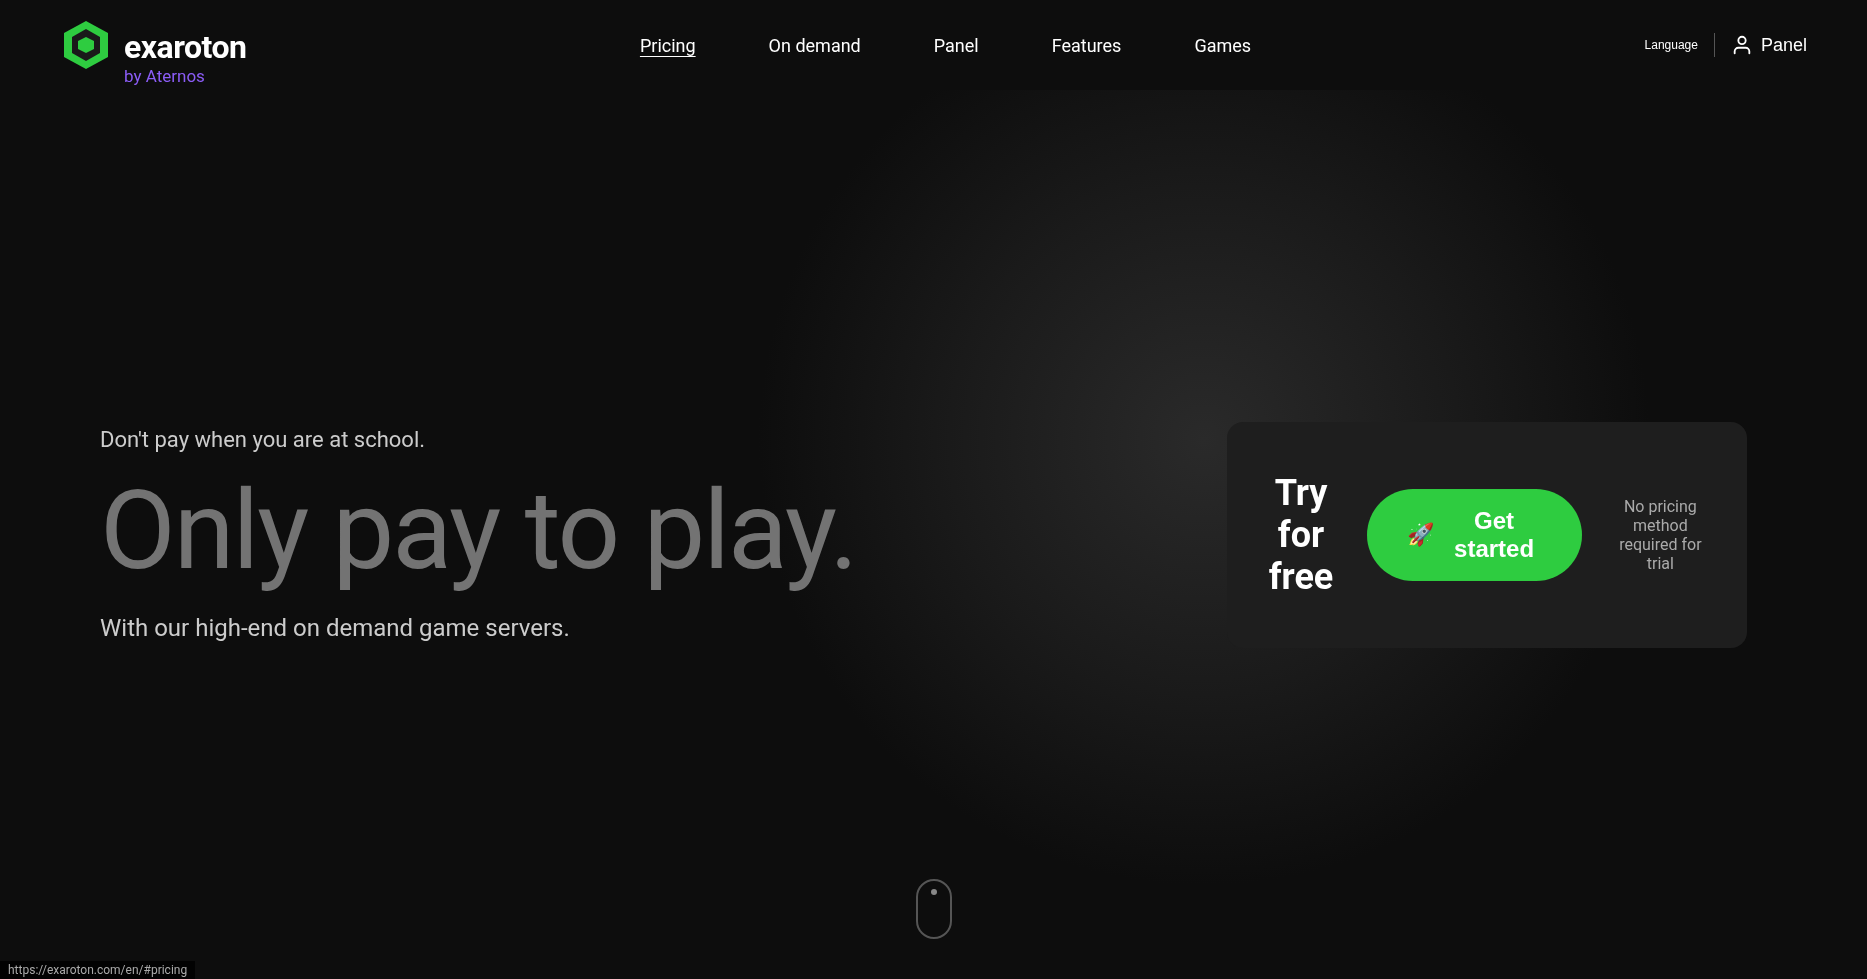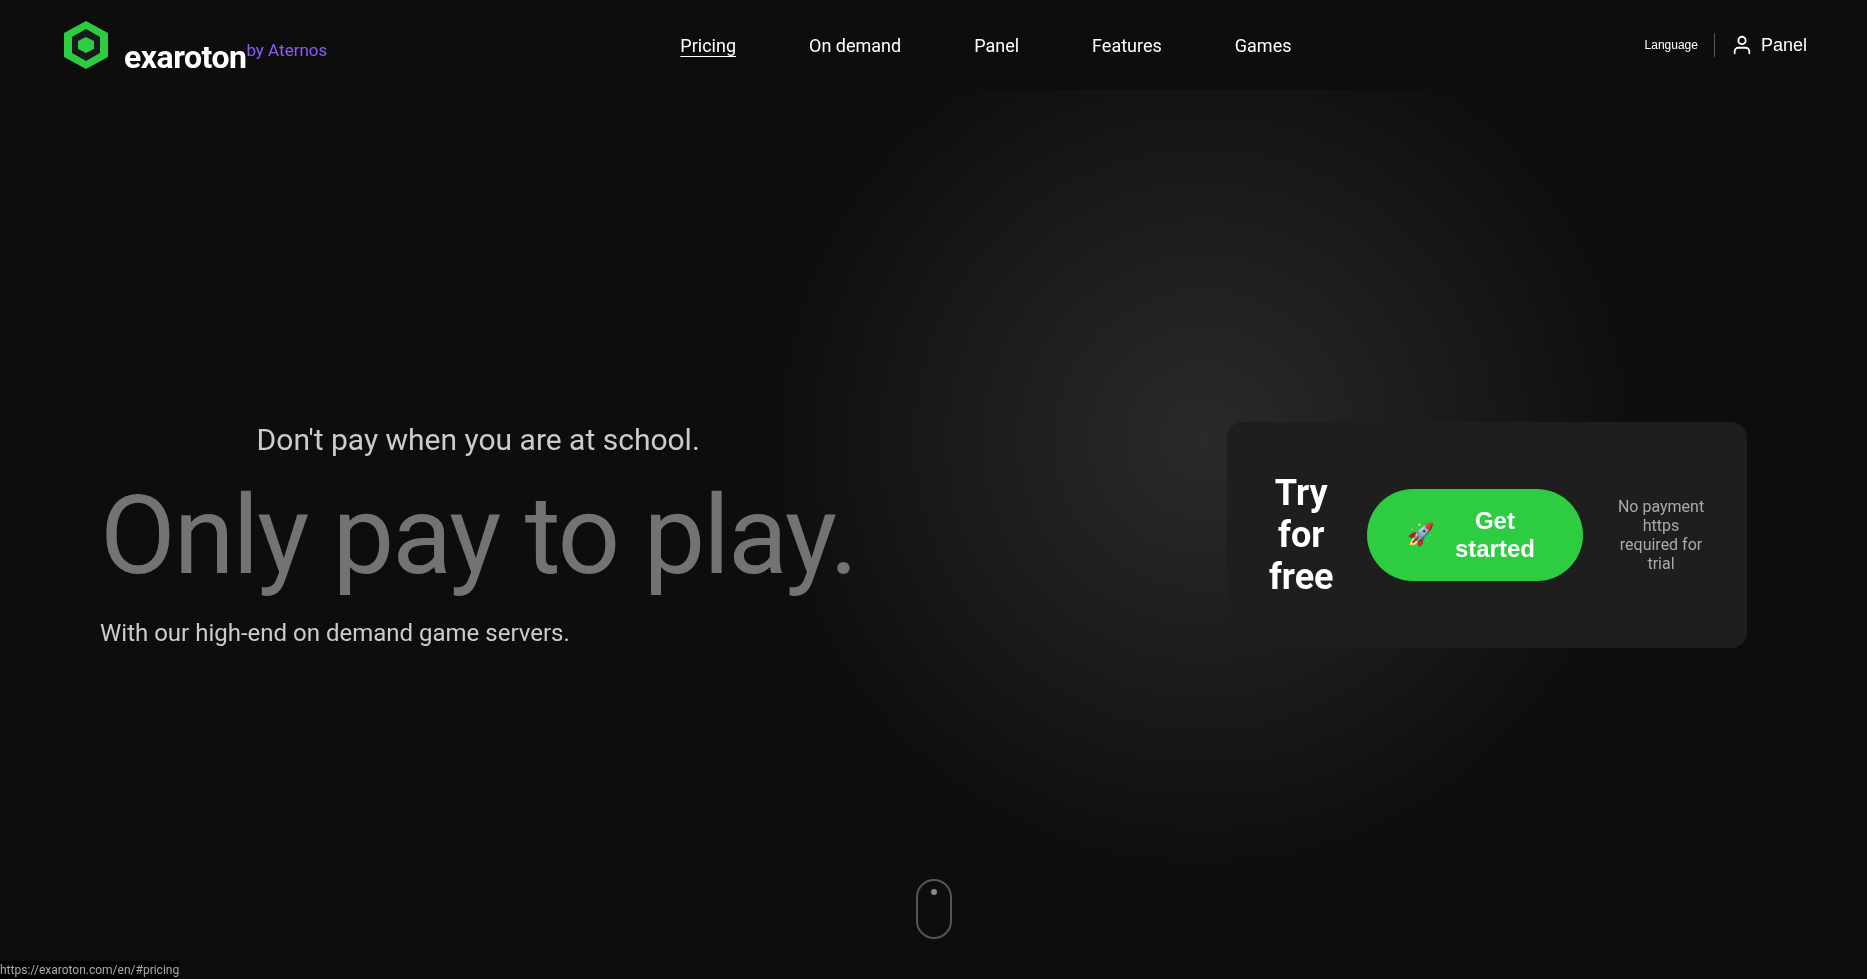--- a/index.html
+++ b/index.html
@@ -35,21 +35,21 @@
       gap: 12px;
     }
 
     .logo-icon {
       width: 52px;
       height: 52px;
     }
 
     .logo-text-group {
       display: flex;
-      flex-direction: row;
+      flex-direction: column;
       margin-top: 26px;
     }
 
     .logo-text {
       font-size: 32px;
       font-weight: 700;
       color: #ffffff;
       letter-spacing: -0.5px;
       line-height: 1.1;
     }
@@ -138,25 +138,24 @@
       z-index: 0;
     }
 
     .hero-content {
       position: relative;
       z-index: 2;
       max-width: 780px;
     }
 
     .hero-subtext {
-      font-size: 30px;
+      font-size: 22px;
       color: #cccccc;
       margin-bottom: 24px;
       font-weight: 400;
-      text-align: center;
     }
 
     .hero-title {
       font-size: 110px;
       font-weight: 400;
       color: #737373;
       line-height: 1.0;
       margin-bottom: 28px;
       letter-spacing: -2px;
     }
@@ -248,21 +247,21 @@
     }
 
     
     .status-bar {
       position: fixed;
       bottom: 0;
       left: 0;
       background-color: rgba(0,0,0,0.8);
       color: #aaa;
       font-size: 12px;
-      padding: 2px 0;
+      padding: 2px 8px;
       z-index: 100;
     }
   </style>
 </head>
 <body>
 
 <nav class="navbar">
   <div class="navbar-left">
 
     <svg class="logo-icon" viewBox="0 0 52 52" xmlns="http://www.w3.org/2000/svg">
@@ -303,21 +302,21 @@
     <h1 class="hero-title">Only pay to play.</h1>
     <p class="hero-description">With our high-end on demand game servers.</p>
   </div>
 
   <div class="cta-card">
     <h2 class="cta-title">Try for free</h2>
     <button class="cta-button">
       <span class="rocket-icon">🚀</span>
       <span>Get started</span>
     </button>
-    <p class="cta-note">No payment https required for trial</p>
+    <p class="cta-note">No pricing method required for trial</p>
   </div>
 
   <div class="scroll-indicator">
     <div class="scroll-dot"></div>
   </div>
 </section>
 
 <div class="status-bar">
   <span>https://exaroton.com/en/#pricing</span>
 </div>

